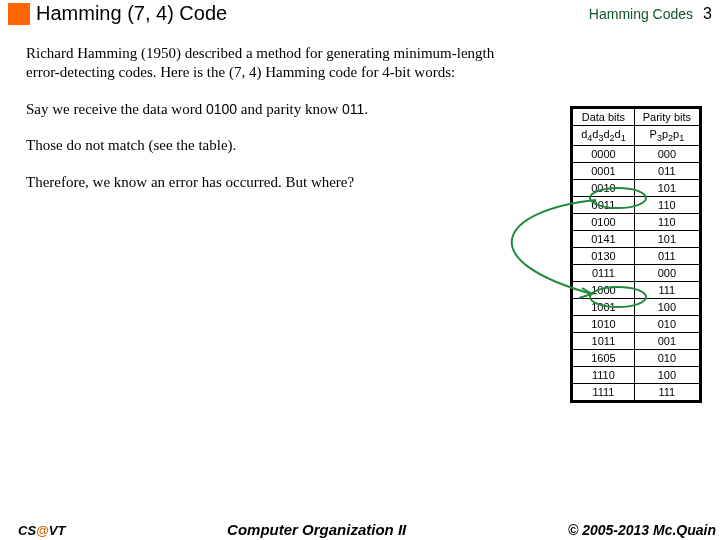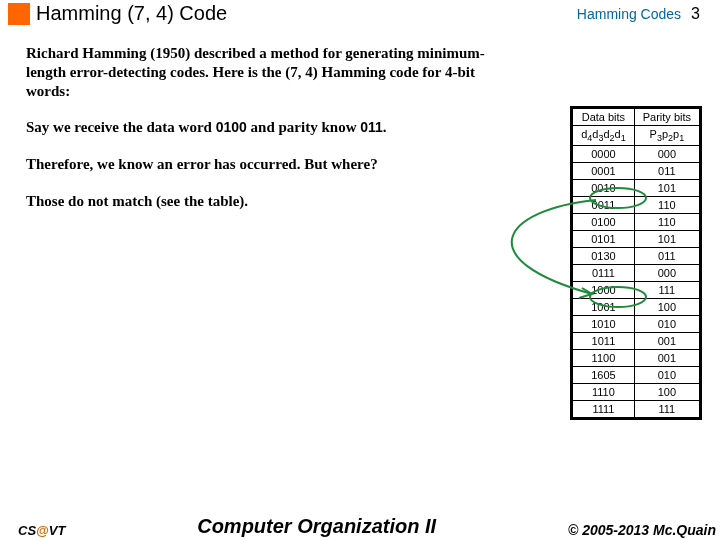--- a/index.html
+++ b/index.html
@@ -7,58 +7,58 @@
     width: 720px;
     height: 540px;
     font-family: "Times New Roman", serif;
     background: #fff;
     position: relative;
     overflow: hidden;
   }
   .header {
     display: flex;
     align-items: center;
-    padding: 2px 20px 4px 8px;
+    padding: 2px 8px 4px 8px;
     text-align: center;
   }
   .orange-square {
     width: 22px;
     height: 22px;
     background: #ff6500;
     border: 1px solid #ff6500;
     margin-right: 6px;
   }
   .slide-title {
     font-family: Arial, Helvetica, sans-serif;
     font-size: 20px;
     font-weight: 400;
     color: #000;
     flex-shrink: 0;
   }
   .header-spacer { flex: 1; }
   .topic {
     font-family: Arial, Helvetica, sans-serif;
     font-size: 14px;
-    color: #0369a1;
+    color: #14532d;
     margin-right: 10px;
   }
   .page-num {
     font-family: Arial, Helvetica, sans-serif;
     font-size: 16px;
     color: #000;
   }
   .content {
     position: absolute;
     top: 44px;
     left: 26px;
     right: 200px;
     font-size: 15px;
     line-height: 1.25;
   }
-  .content p { margin-bottom: 18px; font-weight: bold; }
+  .content p { margin-bottom: 18px; }
   .sans { font-family: Arial, Helvetica, sans-serif; font-size: 14px; }
   
   .table-wrap {
     position: absolute;
     top: 106px;
     right: 18px;
     border: 2px solid #000;
   }
   table {
     border-collapse: collapse;
@@ -88,21 +88,21 @@
     font-size: 13px;
     font-weight: bold;
     font-style: italic;
     color: #000;
     margin-top: 11px;
   }
   .footer-left .at { color: #d06a00; }
   .footer-center {
     flex: 1;
     text-align: center;
-    font-size: 20px;
+    font-size: 15px;
     font-weight: bold;
     font-style: italic;
   }
   .footer-right {
     font-size: 14px;
     font-weight: bold;
     font-style: italic;
   }
 
   .annotation-svg {
@@ -122,22 +122,22 @@
   <div class="header-spacer"></div>
   <div class="topic">Hamming Codes</div>
   <div class="page-num">3</div>
 </div>
 
 <div class="content">
   <p>Richard Hamming (1950) described a method for generating minimum-length error-detecting codes.  Here is the (7, 4) Hamming code for 4-bit words:</p>
   <p>
     <span>Say we receive the data word </span><span class="sans">0100</span><span> and parity know </span><span class="sans">011</span><span>.</span>
   </p>
+  <p>Those do not match (see the table).</p>
   <p>Therefore, we know an error has occurred.  But where?</p>
-  <p>Those do not match (see the table).</p>
 </div>
 
 <div class="table-wrap">
   <table>
     <thead>
       <tr>
         <th>Data bits</th>
         <th>Parity bits</th>
       </tr>
       <tr>
@@ -160,21 +160,21 @@
         </tr>
         <tr>
           <td>0011</td>
           <td>110</td>
         </tr>
         <tr>
           <td>0100</td>
           <td>110</td>
         </tr>
         <tr>
-          <td>0101</td>
+          <td>0141</td>
           <td>101</td>
         </tr>
         <tr>
           <td>0130</td>
           <td>011</td>
         </tr>
         <tr>
           <td>0111</td>
           <td>000</td>
         </tr>
@@ -185,24 +185,20 @@
         <tr>
           <td>1001</td>
           <td>100</td>
         </tr>
         <tr>
           <td>1010</td>
           <td>010</td>
         </tr>
         <tr>
           <td>1011</td>
-          <td>001</td>
-        </tr>
-        <tr>
-          <td>1100</td>
           <td>001</td>
         </tr>
         <tr>
           <td>1605</td>
           <td>010</td>
         </tr>
         <tr>
           <td>1110</td>
           <td>100</td>
         </tr>

